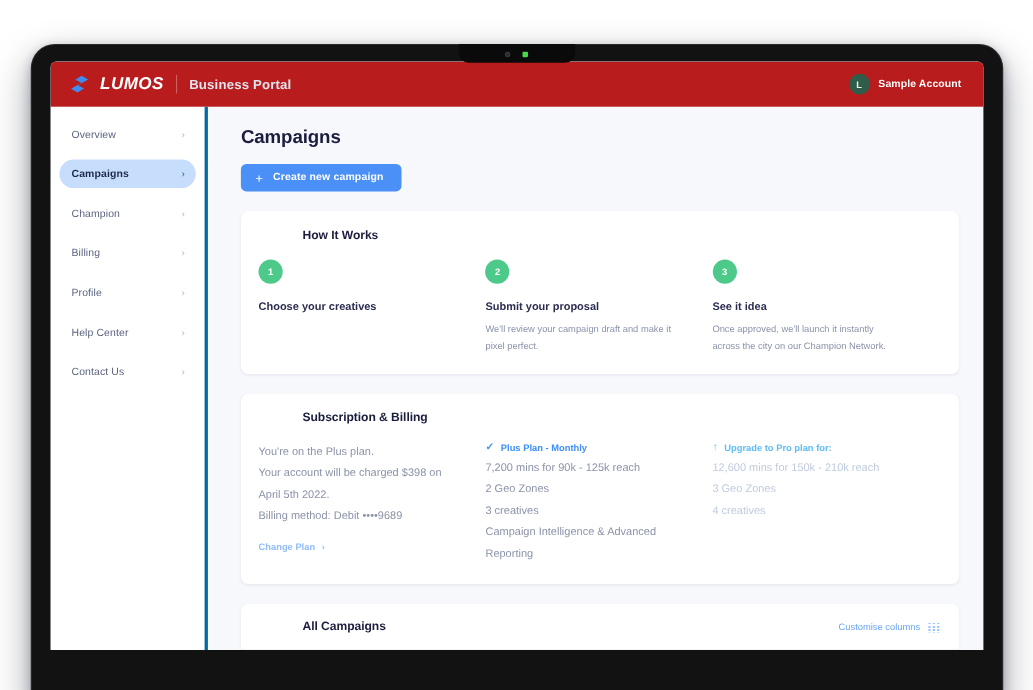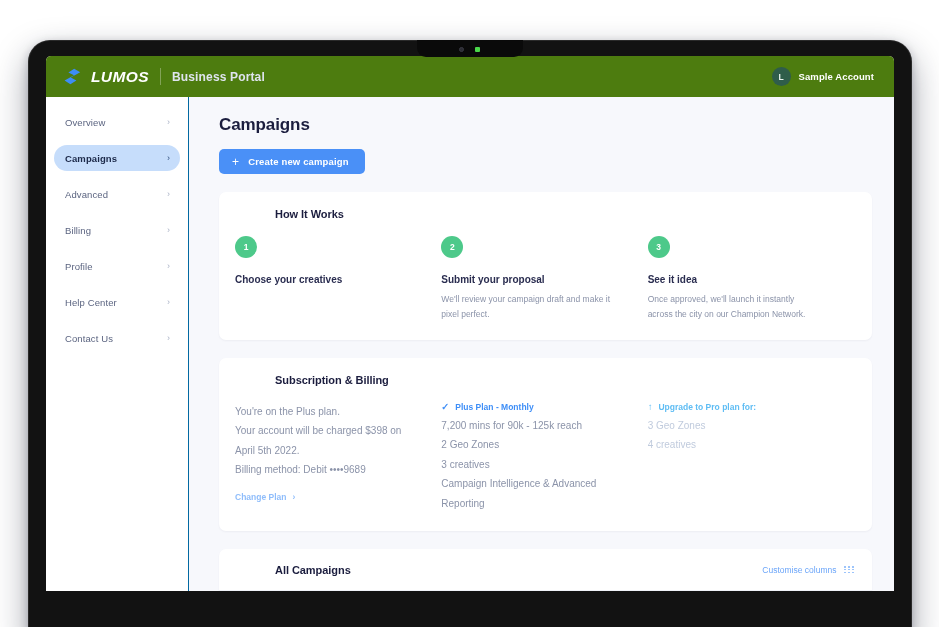--- a/index.html
+++ b/index.html
@@ -67,21 +67,21 @@
     height: 535px;
     background: #f7f8fc;
     overflow: hidden;
     border-radius: 5px 5px 0 0;
   }
 
   
   #topbar {
     position: relative;
     height: 41px;
-    background: #4d7c0f;
+    background: #b91c1c;
     display: flex;
     align-items: center;
     padding: 0 20px 0 18px;
   }
   .logo-wrap { display: flex; align-items: center; gap: 10px; }
   .logo-mark {
     width: 17px; height: 17px;
     position: relative;
     display: inline-block;
   }
@@ -127,21 +127,21 @@
     letter-spacing: .1px;
   }
 
   
   #app-body { display: flex; height: 494px; }
 
   
   #sidebar {
     width: 143px;
     background: #ffffff;
-    border-right: 1px solid #0369a1;
+    border-right: 3px solid #0369a1;
     padding-top: 12px;
     flex-shrink: 0;
   }
   .nav-item {
     display: flex;
     align-items: center;
     height: 26px;
     margin: 0 8px 10px 8px;
     padding: 0 10px 0 11px;
     border-radius: 13px;
@@ -355,21 +355,21 @@
     <nav id="sidebar">
       <div class="nav-item">
         <span class="nav-label">Overview</span>
         <span class="nav-chevron">›</span>
       </div>
       <div class="nav-item active">
         <span class="nav-label">Campaigns</span>
         <span class="nav-chevron">›</span>
       </div>
       <div class="nav-item">
-        <span class="nav-label">Advanced</span>
+        <span class="nav-label">Champion</span>
         <span class="nav-chevron">›</span>
       </div>
       <div class="nav-item">
         <span class="nav-label">Billing</span>
         <span class="nav-chevron">›</span>
       </div>
       <div class="nav-item">
         <span class="nav-label">Profile</span>
         <span class="nav-chevron">›</span>
       </div>
@@ -438,20 +438,21 @@
             <div class="sub-line">2 Geo Zones</div>
             <div class="sub-line">3 creatives</div>
             <div class="sub-line">Campaign Intelligence &amp; Advanced Reporting</div>
           </div>
 
           <div class="sub-col pro">
             <div class="plan-head pro">
               <span class="uparrow">↑</span>
               <span>Upgrade to Pro plan for:</span>
             </div>
+            <div class="sub-line">12,600 mins for 150k - 210k reach</div>
             <div class="sub-line">3 Geo Zones</div>
             <div class="sub-line">4 creatives</div>
           </div>
 
         </div>
       </section>
 
       
       <section id="all-campaigns-card">
         <div id="all-campaigns-head">

